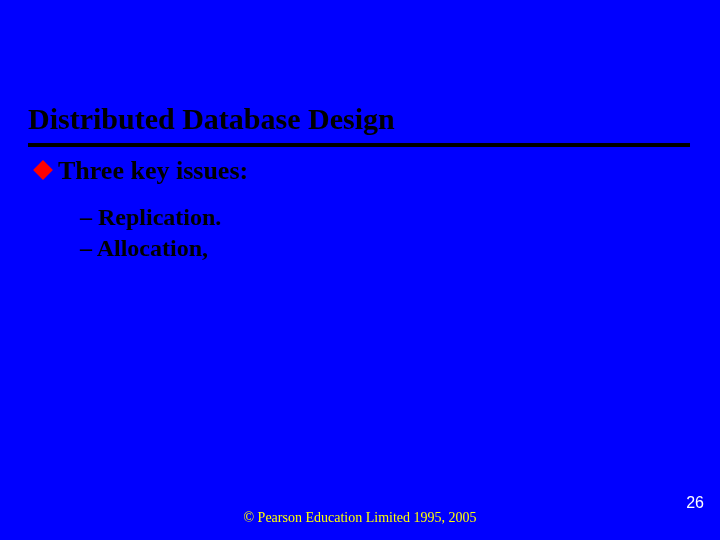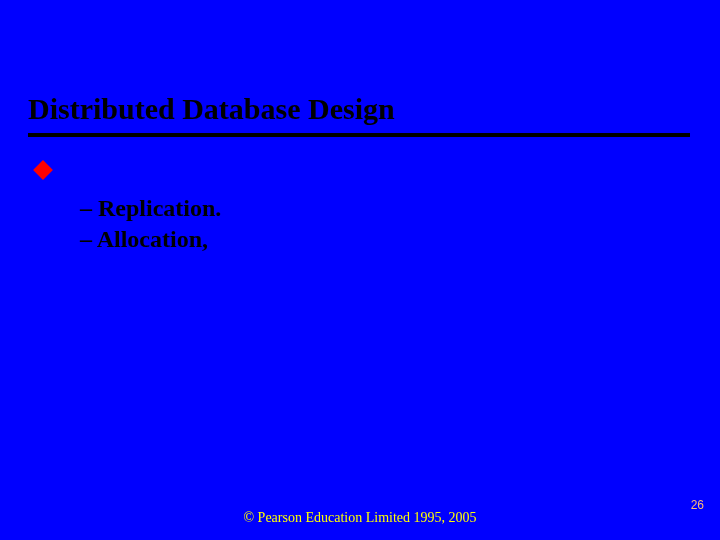--- a/index.html
+++ b/index.html
@@ -13,21 +13,21 @@
     overflow: hidden;
   }
   .slide {
     position: relative;
     width: 720px;
     height: 540px;
     box-sizing: border-box;
   }
   .title-area {
     position: absolute;
-    top: 92px;
+    top: 102px;
     left: 28px;
     right: 30px;
   }
   .title {
     color: #000;
     font-weight: bold;
     font-size: 30px;
     line-height: 1.1;
     padding-bottom: 6px;
   }
@@ -79,38 +79,39 @@
     width: 720px;
     text-align: center;
     color: #ffff00;
     font-size: 14px;
     font-family: Liberation Serif, serif;
   }
   .page-number {
     position: absolute;
     right: 16px;
     bottom: 28px;
-    color: #fdba74;
-    font-size: 12px;
+    color: #ffffff;
+    font-size: 16px;
     font-family: Arial, sans-serif;
   }
 </style>
 </head>
 <body>
 
 <div class="slide">
 
   <div class="title-area">
     <div class="title">Distributed Database Design</div>
     <hr class="title-rule">
   </div>
 
   <div class="body">
     <div class="bullet-row">
       <div class="diamond"></div>
+      <div class="bullet-text">Three key issues:</div>
     </div>
     <div class="sublist">
       <div class="subitem">– Replication.</div>
       <div class="subitem">– Allocation,</div>
     </div>
   </div>
 
   <div class="footer">© Pearson Education Limited 1995, 2005</div>
   <div class="page-number">26</div>
 </div>

